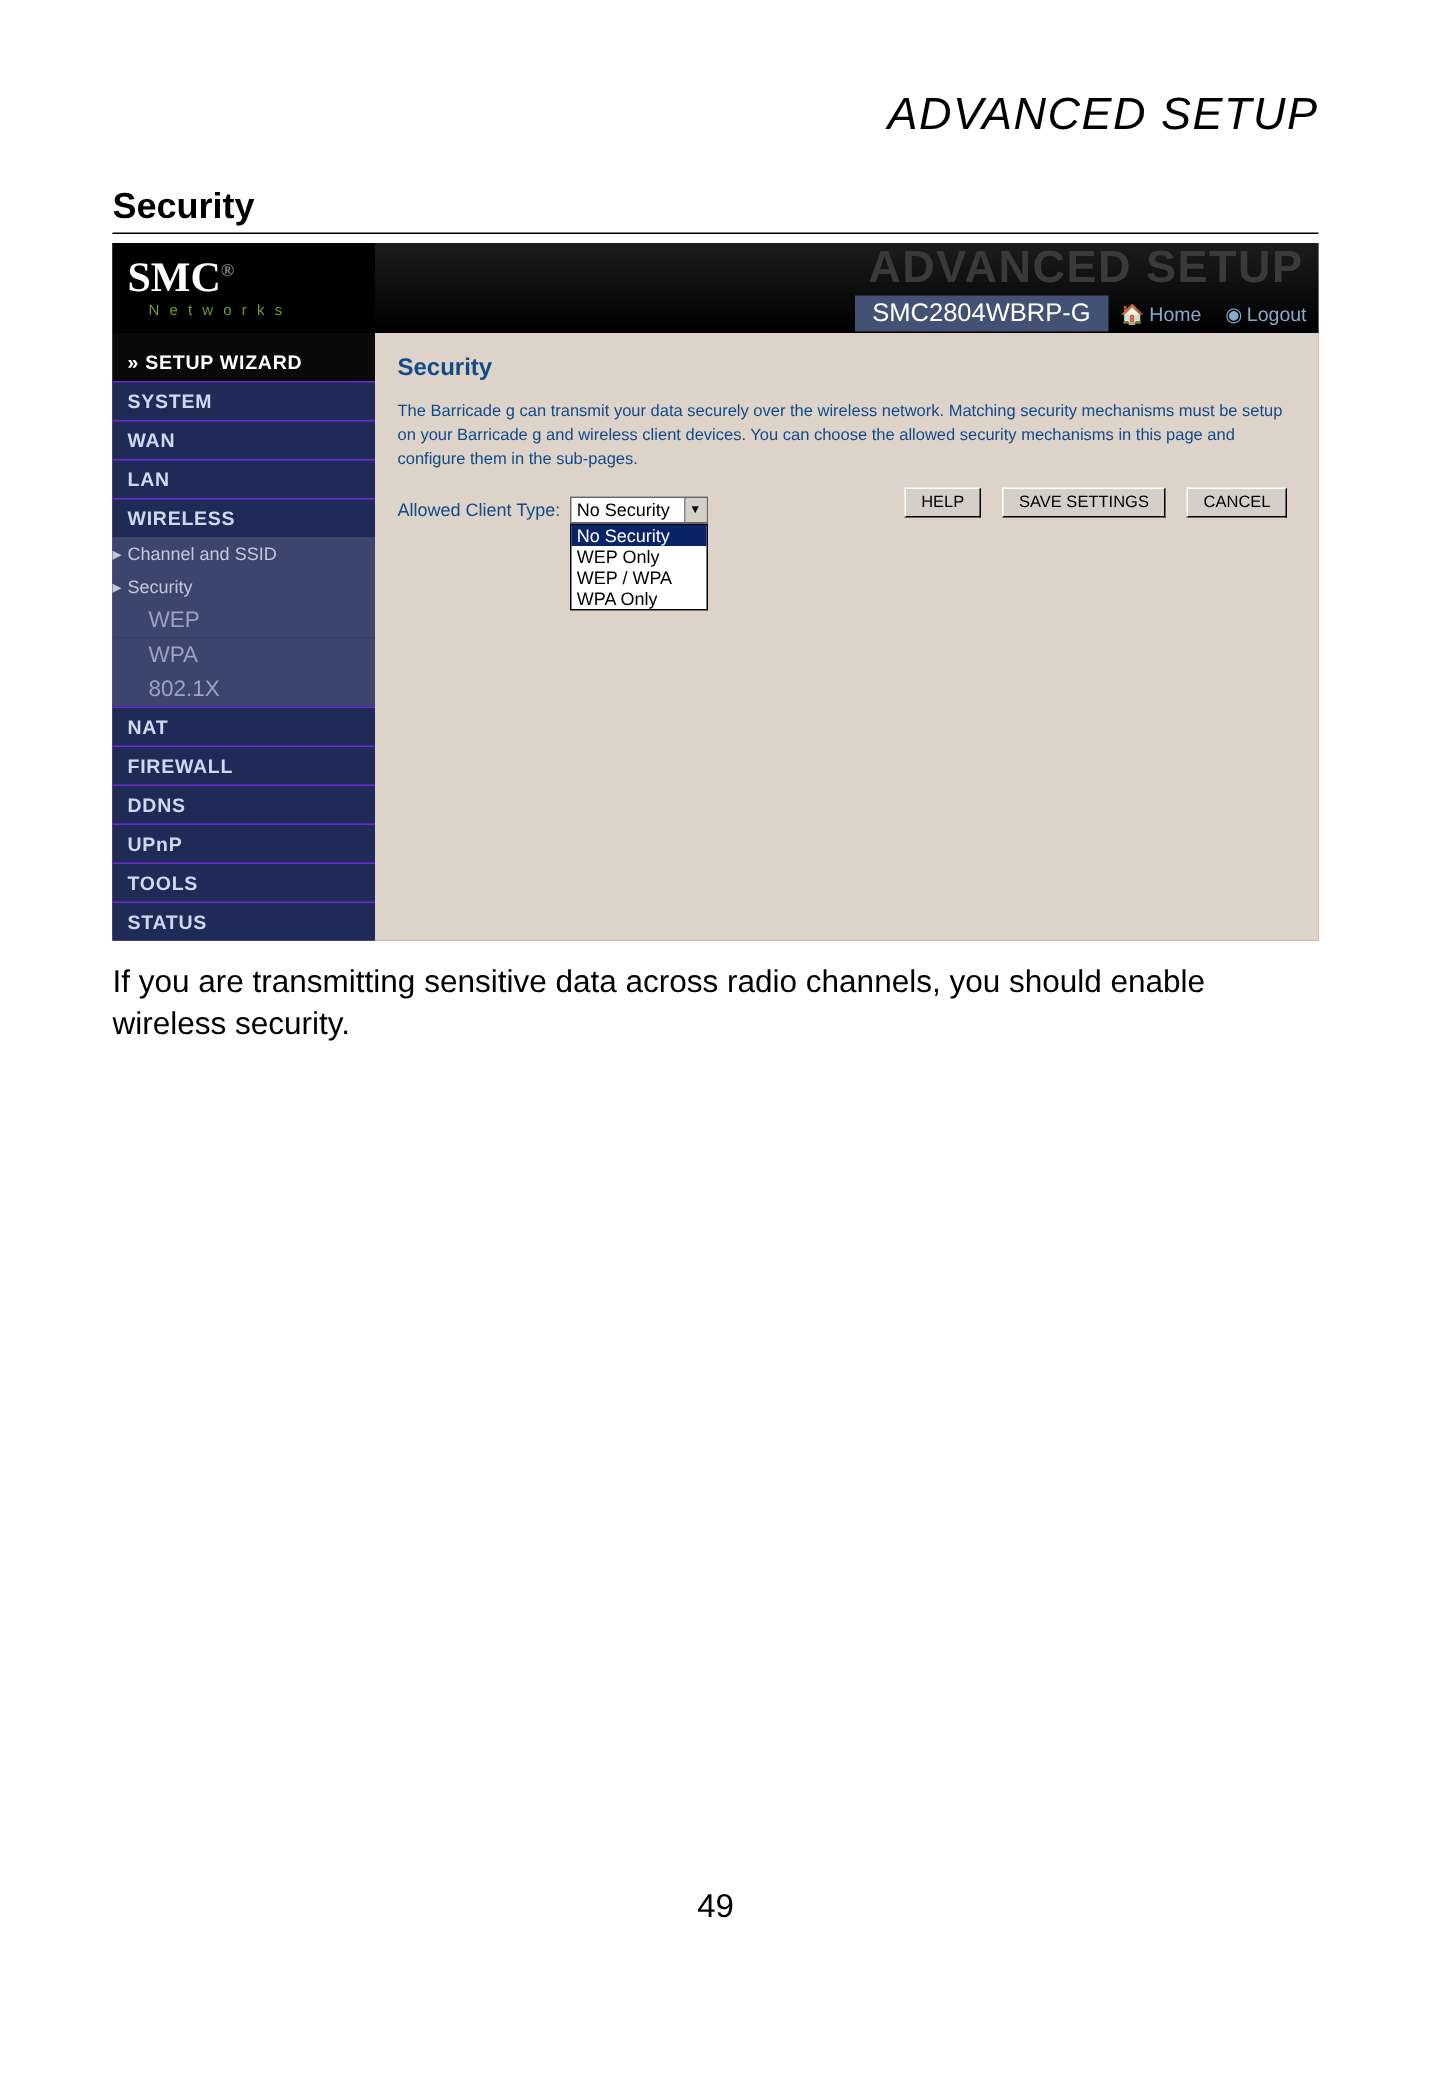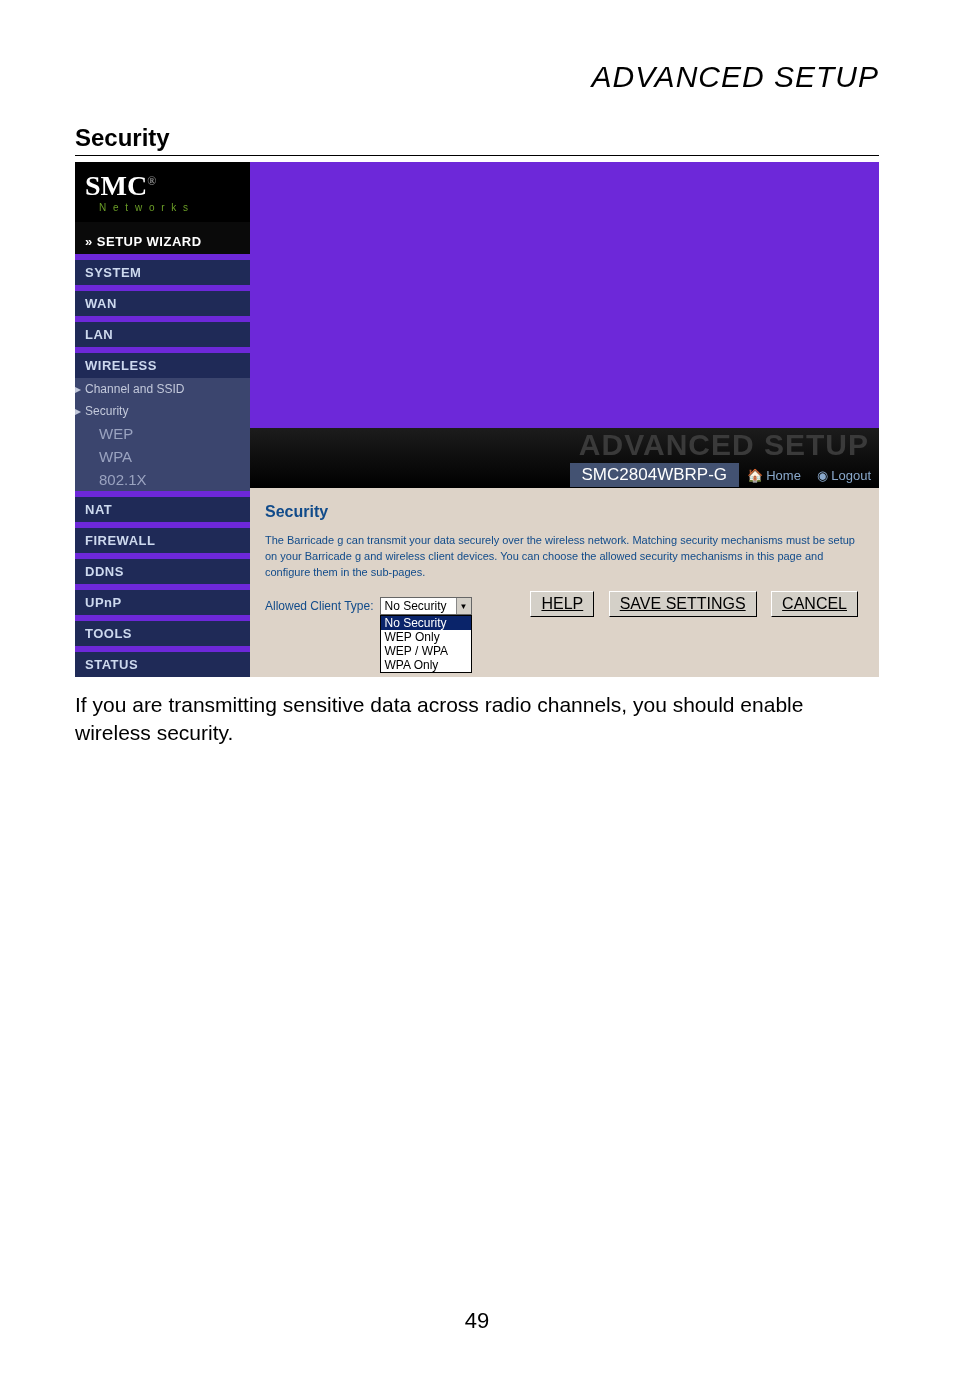--- a/index.html
+++ b/index.html
@@ -22,22 +22,21 @@
   .section-heading {
     font-size: 24px;
     font-weight: bold;
     border-bottom: 1.5px solid #000;
     padding-bottom: 3px;
     margin-bottom: 6px;
   }
   .router-ui {
     width: 100%;
     display: flex;
-    background: #6d28d9;
-    align-items: flex-end;
+    background: #b91c1c;
   }
   .sidebar {
     width: 175px;
     flex: none;
     background: #1f2a57;
     color: #dbe3f0;
   }
   .main {
     flex: 1;
     background: #ddd3c8;
@@ -97,21 +96,21 @@
     display: inline-flex;
     align-items: center;
     gap: 3px;
   }
   .nav-item {
     background: #1f2a57;
     color: #cdd9ee;
     font-size: 13px;
     font-weight: bold;
     padding: 5px 10px;
-    border-top: 6px solid #6d28d9;
+    border-top: 1px solid #6d28d9;
     letter-spacing: 0.5px;
     cursor: pointer;
   }
   .nav-item.wizard {
     background: #0a0a0a;
     color: #fff;
     padding-top: 12px;
     border-top: none;
   }
   .nav-sub {
@@ -186,29 +185,28 @@
   }
   .select-dropdown div { padding: 0 4px; }
   .select-dropdown .sel { background: #0a246a; color: #fff; }
   .buttons-row {
     text-align: right;
     margin-top: -6px;
     margin-right: 6px;
   }
   .btn {
     display: inline-block;
-    font-size: 16px;
+    font-size: 11px;
     padding: 3px 10px;
     background: #d4d0c8;
     border: 1px solid #000;
     border-top-color: #fff;
     border-left-color: #fff;
     margin-left: 10px;
     cursor: pointer;
-    text-decoration: underline;
   }
   .body-text {
     font-size: 21px;
     line-height: 1.35;
     margin-top: 14px;
   }
   .page-num {
     text-align: center;
     font-size: 22px;
     margin-top: 560px;

